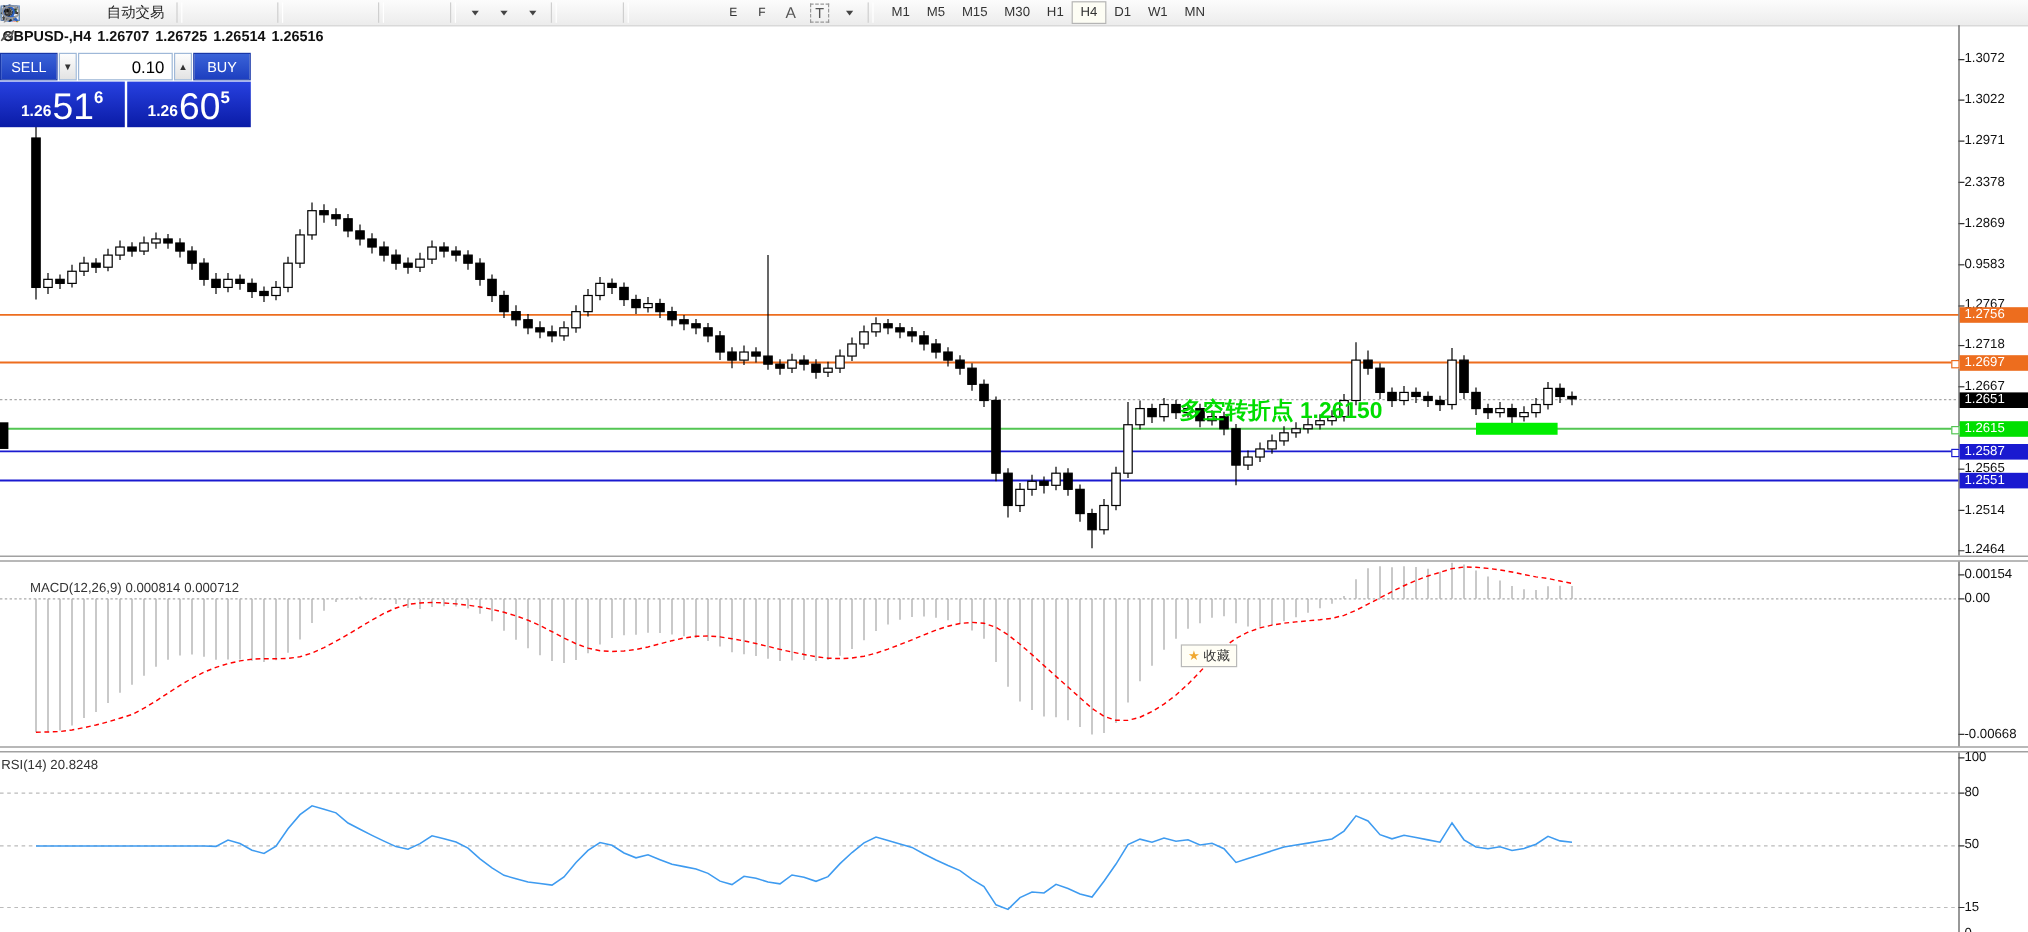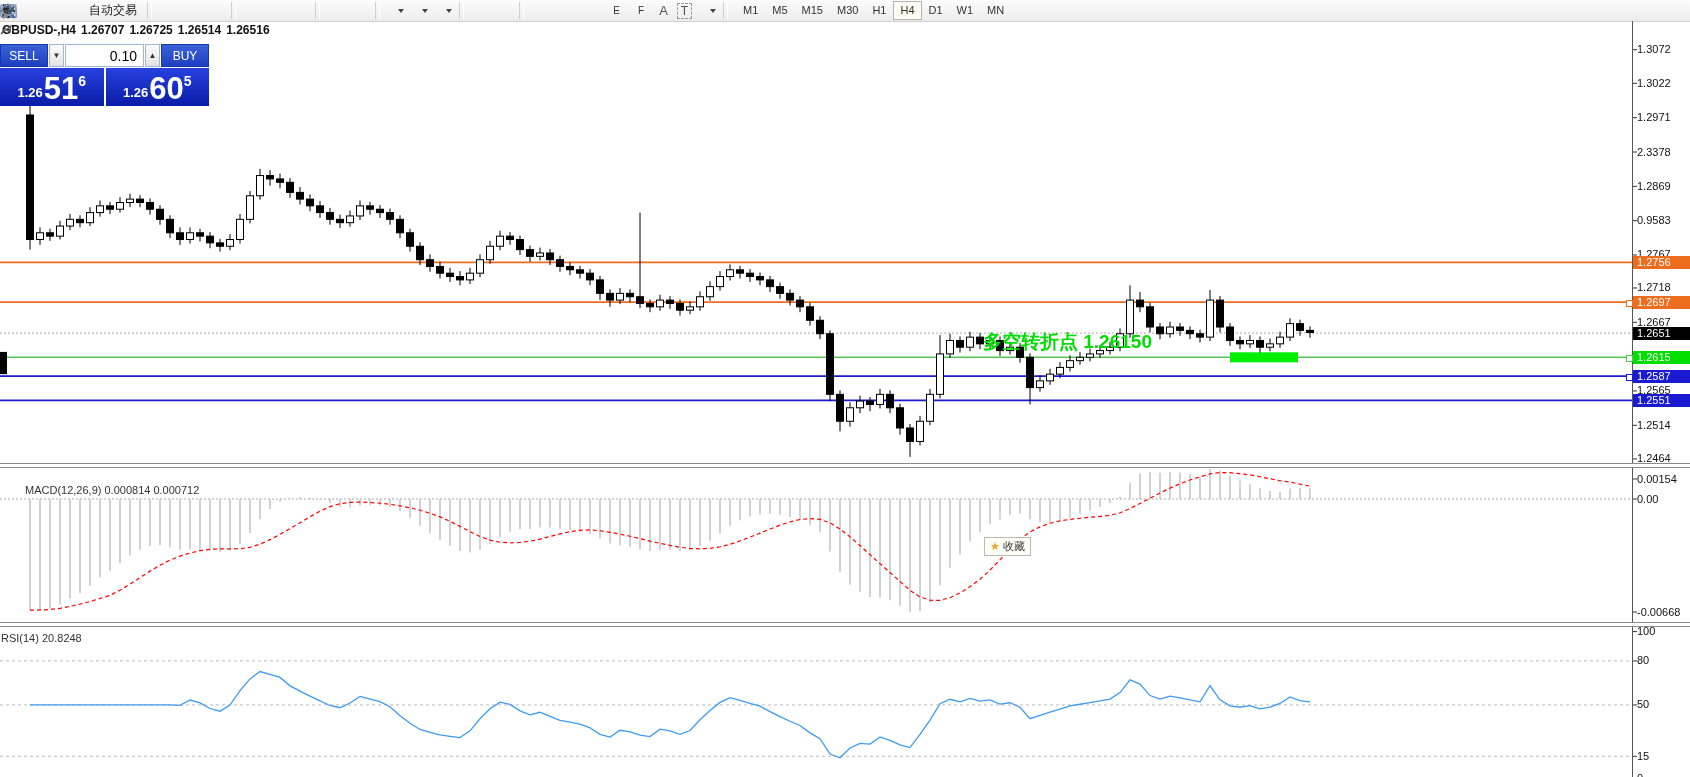--- a/index.html
+++ b/index.html
@@ -2,21 +2,21 @@
 <html><head>
 <meta charset="utf-8">
 <style>
   html,body{margin:0;padding:0;background:#fff;}
   #app{position:relative;width:1690px;height:777px;overflow:hidden;
        font-family:"Liberation Sans",sans-serif;background:#fff;}
   
   #toolbar{position:absolute;left:0;top:0;width:1690px;height:21px;
     background:linear-gradient(#fcfcfc,#ececec);border-bottom:1px solid #d0d0d0;
     display:flex;align-items:center;gap:2px;padding-left:0;}
-  .tbtn{height:19px;min-width:22px;display:flex;align-items:center;justify-content:flex-end;
+  .tbtn{height:19px;min-width:22px;display:flex;align-items:center;justify-content:center;
     gap:2px;padding:12px 2px;box-sizing:border-box;}
   .tsep{width:5px;height:17px;border-left:1px solid #cfcfcf;border-right:1px solid #ffffff;margin:0 2px 0 3px;box-sizing:border-box;}
   .caret{width:0;height:0;border-left:3px solid transparent;border-right:3px solid transparent;border-top:4px solid #444;margin-left:1px;}
   .autolabel{font-size:12px;color:#222;white-space:nowrap;padding-right:3px;}
   .tool-letter{font-size:10px;color:#333;}
   .tf-group{display:flex;margin-left:4px;}
   .tf-btn{font-size:11px;color:#333;padding:2px 7px;height:15px;line-height:15px;}
   .tf-btn.active{background:#fdfdf4;border:1px solid #b5b5b5;padding:1px 6px;}
   #toolbar-right{margin-left:auto;display:flex;align-items:center;gap:6px;padding-right:4px;}
   
@@ -29,21 +29,21 @@
   .tp-btn{flex:0 0 48px;background:linear-gradient(#3a63d8,#1d3fc0);color:#fff;font-size:12px;
     display:flex;align-items:center;justify-content:center;border:1px solid #1837a8;box-sizing:border-box;}
   .tp-spin{flex:0 0 15px;background:linear-gradient(#fdfdfd,#e3e3e3);border:1px solid #9fb8d8;
     display:flex;align-items:center;justify-content:center;font-size:8px;color:#333;box-sizing:border-box;}
   .tp-vol{flex:1;background:#fff;border:1px solid #9fb8d8;display:flex;align-items:center;
     justify-content:flex-end;padding-right:6px;font-size:14px;color:#000;box-sizing:border-box;}
   #tp-row2{display:flex;height:38px;gap:2px;margin-top:1px;}
   .tp-price{flex:1;background:linear-gradient(#2741e0,#0a1ba6);color:#fff;display:flex;
     align-items:flex-end;justify-content:center;padding-bottom:2px;position:relative;}
   .tp-price .pfx{font-size:13px;font-weight:bold;margin-right:1px;line-height:22px;}
-  .tp-price .big{font-size:31px;line-height:30px;font-weight:bold;}
+  .tp-price .big{font-size:31px;line-height:30px;font-weight:normal;}
   .tp-price .sup{font-size:14px;font-weight:bold;line-height:30px;vertical-align:top;position:relative;top:-8px;}
   
   .pane-sep{position:absolute;left:0;width:1690px;height:3px;
     border-top:1px solid #8a8a8a;border-bottom:1px solid #8a8a8a;background:#fff;z-index:4;}
   #axis-border{position:absolute;left:1632px;top:21px;width:1px;height:756px;background:#555;z-index:3;}
   .pane-title{position:absolute;font-size:11px;color:#333;z-index:5;}
   .axis-label{position:absolute;left:1637px;font-size:11px;color:#111;z-index:4;white-space:nowrap;}
   .price-tag{position:absolute;left:1633px;width:57px;height:13px;font-size:11px;color:#fff;
     text-align:left;padding-left:4px;line-height:13px;z-index:5;box-sizing:border-box;}
   .tag-square{position:absolute;width:5px;height:5px;background:#fff;z-index:6;}

